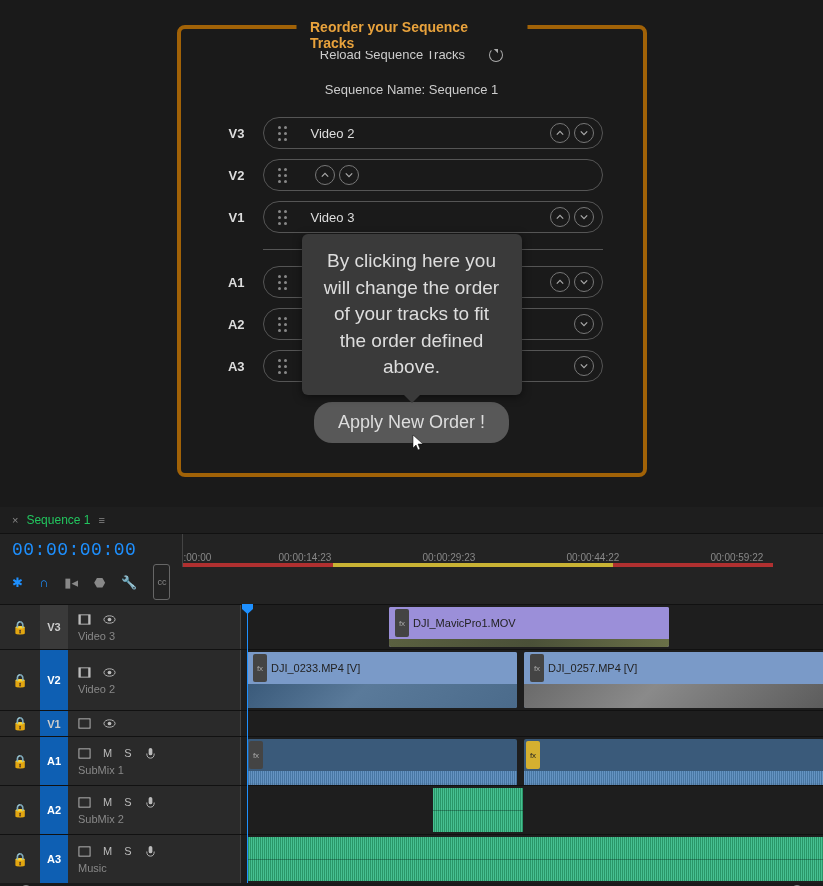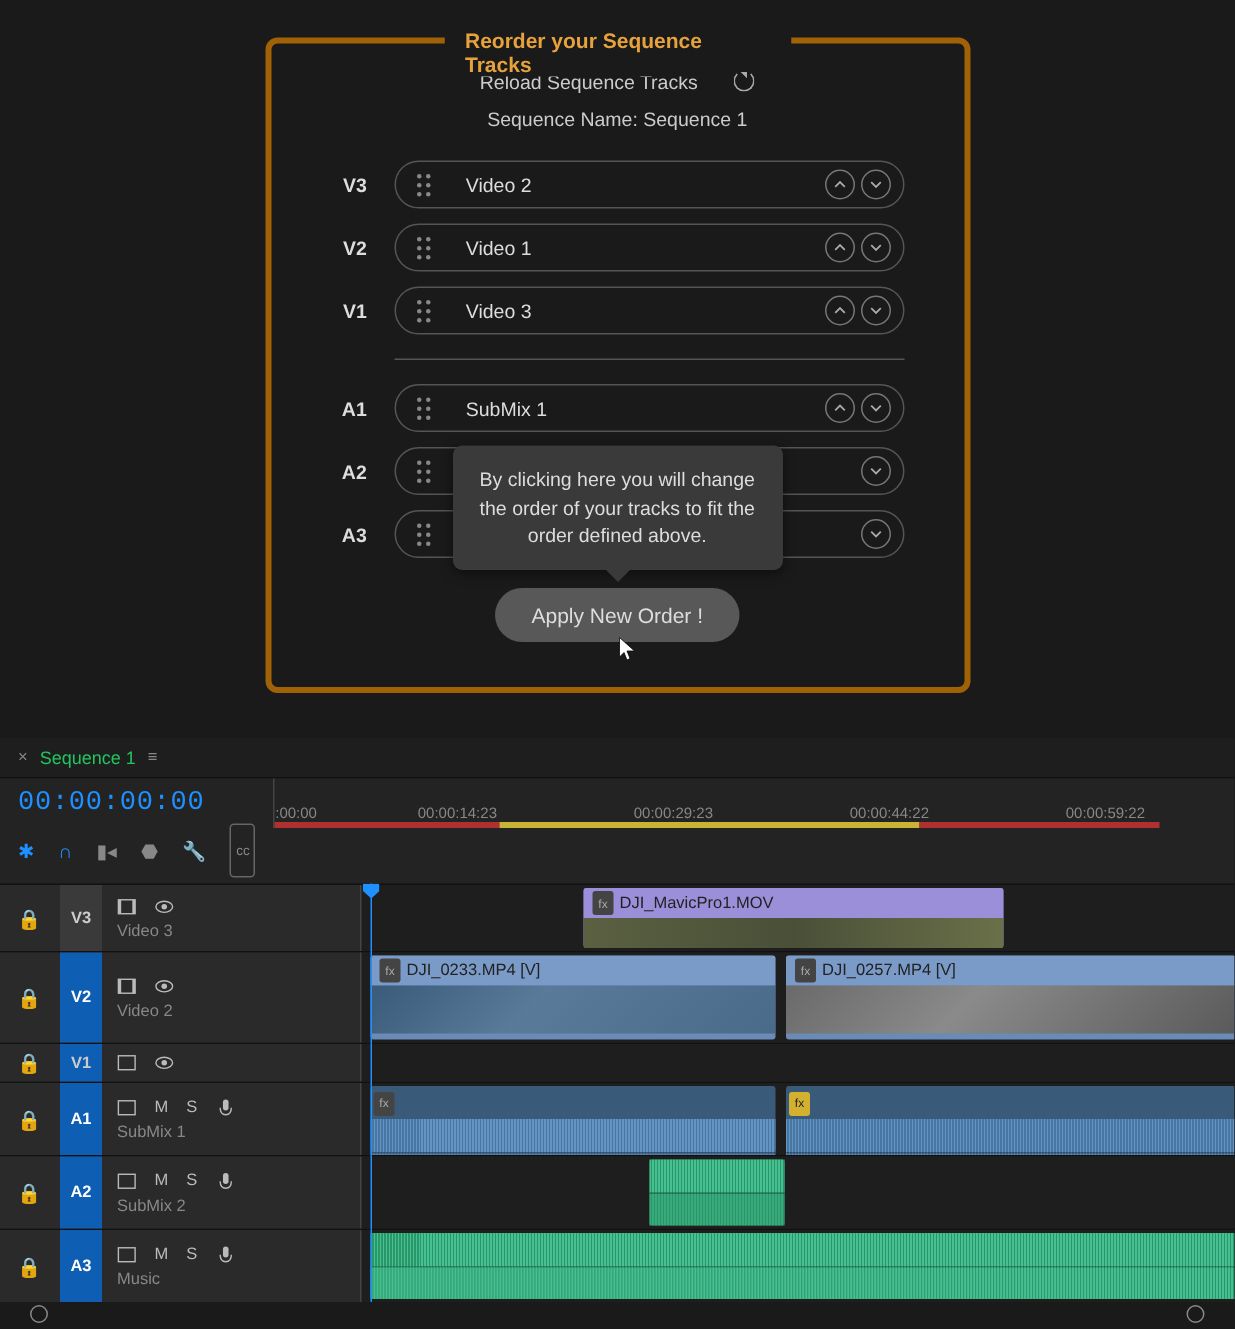--- a/index.html
+++ b/index.html
@@ -1,40 +1,40 @@
 <!DOCTYPE html>
 <html><head>
 <meta charset="utf-8">
 <style>
 * { box-sizing: border-box; margin: 0; padding: 0; font-family: Arial, sans-serif; }
 body { background: #1a1a1a; color: #ccc; font-size: 13px; width: 823px; }
 
 
 .reorder-panel { width: 470px; margin: 25px auto 30px; border: 4px solid #a16207; border-radius: 8px; padding: 18px 30px 30px; position: relative; }
 .reorder-panel-title { position: absolute; top: -10px; left: 50%; transform: translateX(-50%); background: #1a1a1a; padding: 0 14px; color: #e8a23c; font-weight: bold; font-size: 14px; }
-.reorder-header { display: flex; align-items: flex-start; justify-content: center; gap: 24px; margin-bottom: 10px; }
+.reorder-header { display: flex; align-items: flex-end; justify-content: center; gap: 24px; margin-bottom: 20px; }
 .reload-icon { width: 14px; height: 14px; border: 1.5px solid #aaa; border-radius: 50%; border-top-color: transparent; position: relative; }
 .reload-icon::after { content: ''; position: absolute; top: -3px; left: 5px; border: 3px solid transparent; border-bottom-color: #aaa; transform: rotate(45deg); }
 .seq-name-row { text-align: center; margin-bottom: 20px; color: #ccc; }
 
 .track-list { padding: 0 10px; }
 .track-row { display: flex; align-items: center; gap: 18px; margin-bottom: 10px; }
 .track-label { width: 24px; text-align: right; font-weight: bold; color: #ddd; }
 .track-pill { flex: 1; display: flex; align-items: center; border: 1px solid #555; border-radius: 18px; height: 32px; padding: 0 8px 0 14px; }
 .drag-dots { display: grid; grid-template-columns: 3px 3px; grid-template-rows: 3px 3px 3px; gap: 3px; margin-right: 24px; }
 .drag-dots span { width: 3px; height: 3px; background: #888; border-radius: 50%; }
 .track-name { flex: 1; color: #ddd; }
 .arrow-btn { width: 20px; height: 20px; border: 1px solid #777; border-radius: 50%; display: flex; align-items: center; justify-content: center; margin-left: 4px; cursor: pointer; }
 .arrow-btn svg { width: 8px; height: 8px; }
 .track-divider { border: none; border-top: 1px solid #555; margin: 16px 0 16px 42px; }
 
 .tooltip-wrap { position: relative; text-align: center; margin-top: 20px; }
-.tooltip { position: absolute; bottom: 48px; left: 50%; transform: translateX(-50%); background: #3a3a3a; border-radius: 6px; padding: 14px 18px; width: 220px; font-size: 13px; line-height: 1.4; color: #ddd; box-shadow: 0 2px 8px rgba(0,0,0,0.5); }
+.tooltip { position: absolute; bottom: 48px; left: 50%; transform: translateX(-50%); background: #3a3a3a; border-radius: 6px; padding: 14px 18px; width: 220px; font-size: 19px; line-height: 1.4; color: #ddd; box-shadow: 0 2px 8px rgba(0,0,0,0.5); }
 .tooltip::after { content: ''; position: absolute; top: 100%; left: 50%; transform: translateX(-50%); border: 8px solid transparent; border-top-color: #3a3a3a; }
-.apply-btn { background: #585858; border: none; border-radius: 18px; padding: 10px 24px; color: #ddd; font-size: 14px; cursor: pointer; }
+.apply-btn { background: #585858; border: none; border-radius: 18px; padding: 10px 24px; color: #ddd; font-size: 18px; cursor: pointer; }
 .cursor-icon { position: absolute; left: 50%; margin-left: 0px; top: 32px; }
 .cursor-icon svg { width: 14px; height: 18px; }
 
 
 .timeline { background: #232323; }
 .timeline-tabs { display: flex; align-items: center; gap: 8px; padding: 6px 12px; background: #1e1e1e; border-bottom: 1px solid #111; }
 .tab-close { color: #888; font-size: 11px; }
 .tab-name { color: #22c55e; font-size: 12px; }
 .tab-menu-icon { color: #888; font-size: 11px; }
 .timecode-row { display: flex; align-items: flex-start; background: #232323; }
@@ -69,21 +69,21 @@
 .clip { position: absolute; top: 2px; bottom: 2px; border-radius: 2px; overflow: hidden; }
 .clip-v3 { background: #9b8fd9; left: 148px; width: 280px; }
 .clip-v3 .clip-label { background: #9b8fd9; }
 .clip-thumb { height: 22px; background: linear-gradient(90deg, #5a6040, #4a5038, #6a7048); }
 .clip-blue { background: #6a8ab8; }
 .clip-v2a { left: 6px; width: 270px; }
 .clip-v2b { left: 283px; width: 300px; }
 .clip-label { display: flex; align-items: center; gap: 4px; padding: 2px 6px; font-size: 11px; color: #222; background: #7a9ac8; }
 .clip-thumb2 { height: 32px; background: linear-gradient(135deg, #3a5a7a 0%, #5a7a9a 40%, #4a6a8a 100%); position: relative; }
 .clip-thumb2.th-b { background: linear-gradient(135deg, #6a6a6a 0%, #8a8a8a 40%, #5a5a5a 100%); }
-.fx-badge { width: 14px; height: 16px; background: #444; color: #aaa; font-size: 8px; display: inline-flex; align-items: center; justify-content: center; border-radius: 2px; }
+.fx-badge { width: 14px; height: 28px; background: #444; color: #aaa; font-size: 8px; display: inline-flex; align-items: center; justify-content: center; border-radius: 2px; }
 .fx-badge.yellow { background: #d4b030; color: #222; }
 
 .audio-clip { position: absolute; top: 2px; bottom: 2px; background: #3a5a7a; border-radius: 2px; }
 .audio-a1a { left: 6px; width: 270px; }
 .audio-a1b { left: 283px; width: 300px; }
 .audio-a2 { left: 192px; width: 90px; background: #2a7a5a; }
 .audio-a3 { left: 6px; width: 577px; background: #2a7a5a; }
 .waveform { height: 50%; background: repeating-linear-gradient(90deg, #6a9aca 0px, #6a9aca 1px, #4a7aa8 1px, #4a7aa8 2px); opacity: 0.9; }
 .waveform.green { background: repeating-linear-gradient(90deg, #4ac898 0px, #4ac898 1px, #2a9a6a 1px, #2a9a6a 2px); }
 .waveform + .waveform { border-top: 1px solid rgba(0,0,0,0.3); }
@@ -140,21 +140,20 @@
       <div class="track-label">V2</div>
       <div class="track-pill">
         <div class="drag-dots">
             <span></span>
             <span></span>
             <span></span>
             <span></span>
             <span></span>
             <span></span>
           </div>
-        <div class="track-name">Video 1</div>
         <div class="arrow-btn">
             <svg viewBox="0 0 10 10">
               <path d="M1 7 L5 3 L9 7" fill="none" stroke="#aaa" stroke-width="1.5"></path>
             </svg>
           </div>
         <div class="arrow-btn">
             <svg viewBox="0 0 10 10">
               <path d="M1 3 L5 7 L9 3" fill="none" stroke="#aaa" stroke-width="1.5"></path>
             </svg>
           </div>

